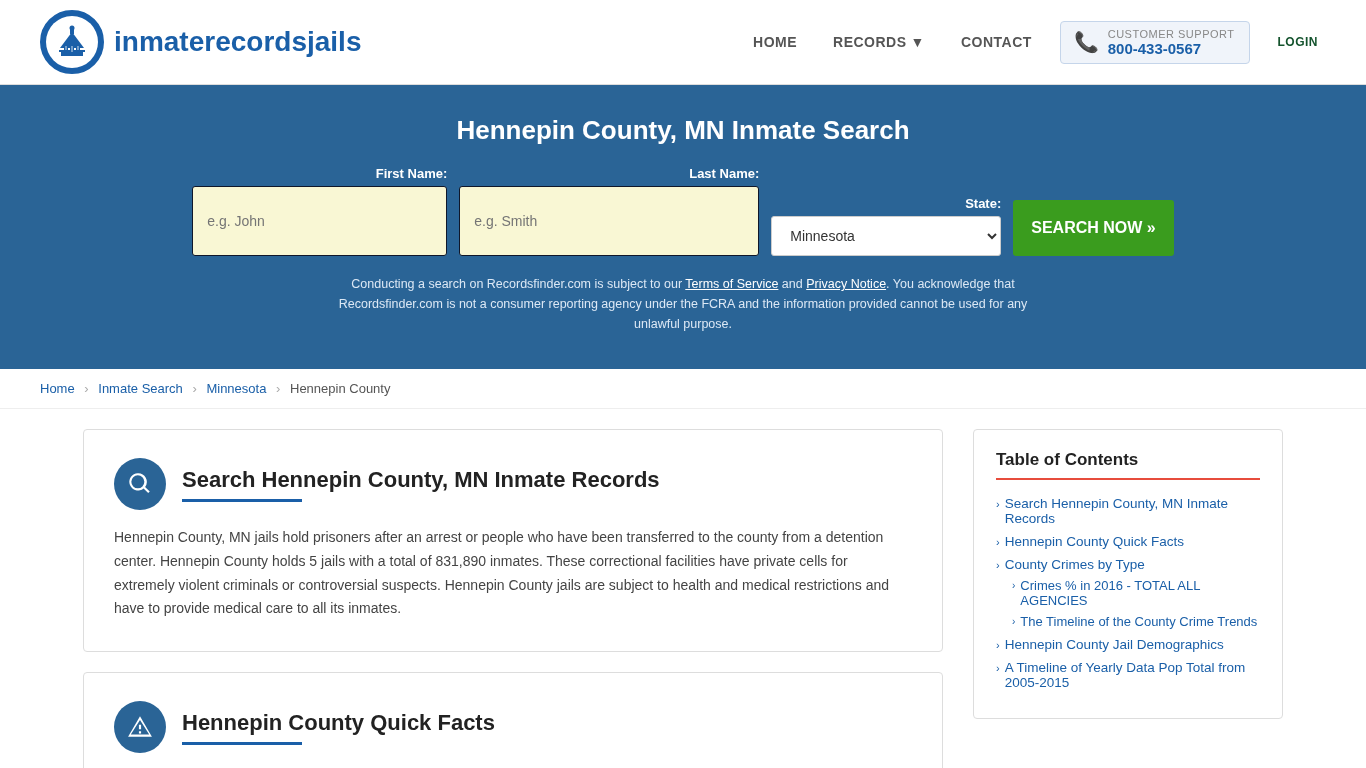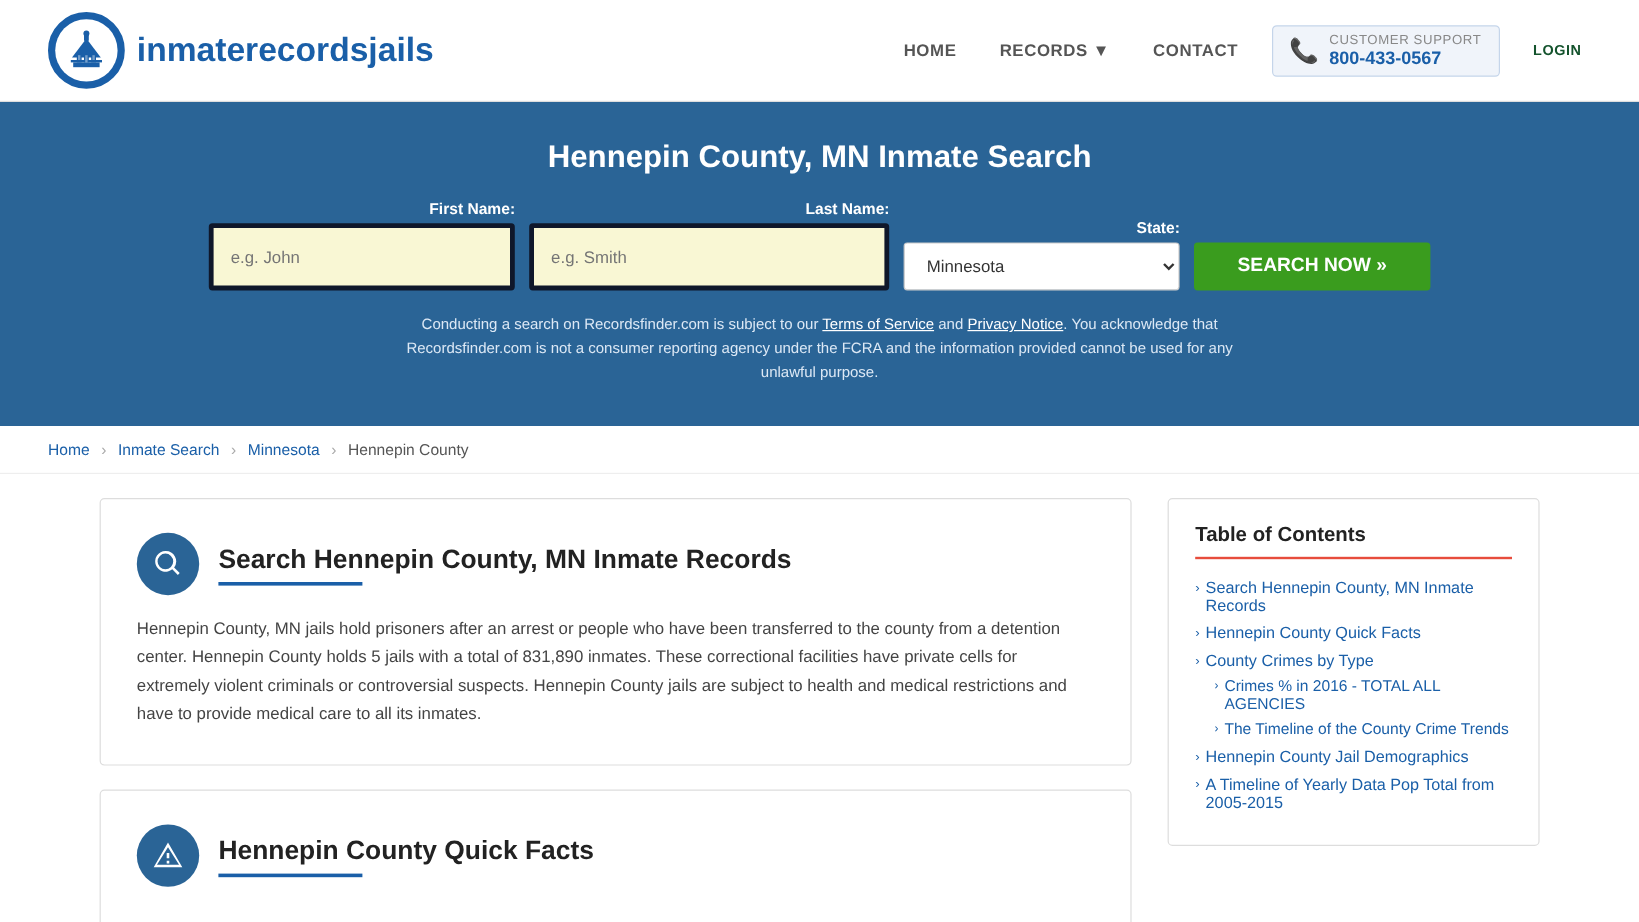--- a/index.html
+++ b/index.html
@@ -124,23 +124,23 @@
       align-items: flex-end;
     }
     .form-label {
       color: #fff;
       font-size: 13px;
       margin-bottom: 5px;
       font-weight: 600;
     }
     .form-input {
       background: #f9f7d4;
-      border: 4px solid #0f172a;
+      border: 1px solid #0f172a;
       border-radius: 3px;
-      padding: 16px 14px;
+      padding: 26px 14px;
       font-size: 14px;
       color: #999;
       width: 255px;
     }
     .form-input-last {
       width: 300px;
     }
     .form-select {
       background: #fff;
       border: 1px solid #ccc;
@@ -149,25 +149,25 @@
       font-size: 14px;
       color: #333;
       width: 230px;
       height: 40px;
     }
     .search-btn {
       background: #3a9c1e;
       color: #fff;
       border: none;
       border-radius: 3px;
-      padding: 10px 36px;
+      padding: 10px 18px;
       font-size: 16px;
       font-weight: 700;
       cursor: pointer;
-      height: 40px;
+      height: 56px;
       white-space: nowrap;
     }
     .disclaimer {
       color: #dce8f5;
       font-size: 12.5px;
       max-width: 720px;
       margin: 0 auto;
       line-height: 1.6;
     }
     .disclaimer a {

